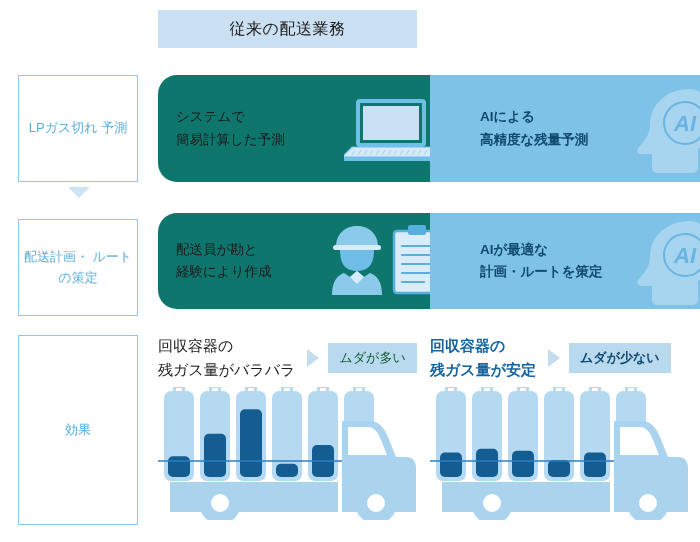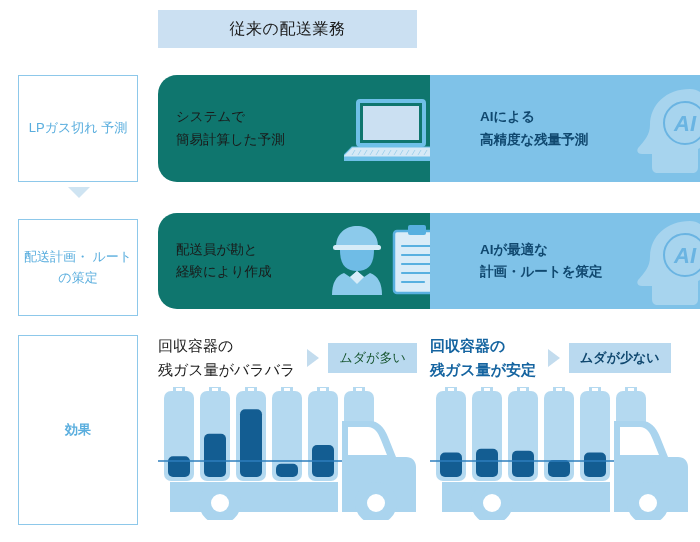--- a/index.html
+++ b/index.html
@@ -45,21 +45,21 @@
     align-items:center;
     justify-content:center;
     text-align:center;
     color:#5aaede;
     font-size:13px;
     line-height:1.55;
     width:120px;
   }
   .stage-box.s1 { top:75px;  height:107px;text-align:right; }
   .stage-box.s2 { top:219px; height:97px; }
-  .stage-box.s3 { top:335px; height:190px;font-weight:bold; }
+  .stage-box.s3 { top:335px; height:190px; }
 
   .down-arrow {
     position:absolute;
     left:68px;
     width:0; height:0;
     border-left:11px solid transparent;
     border-right:11px solid transparent;
     border-top:11px solid #cfe4f2;
   }
   .down-arrow.a1 { top:187px; }

